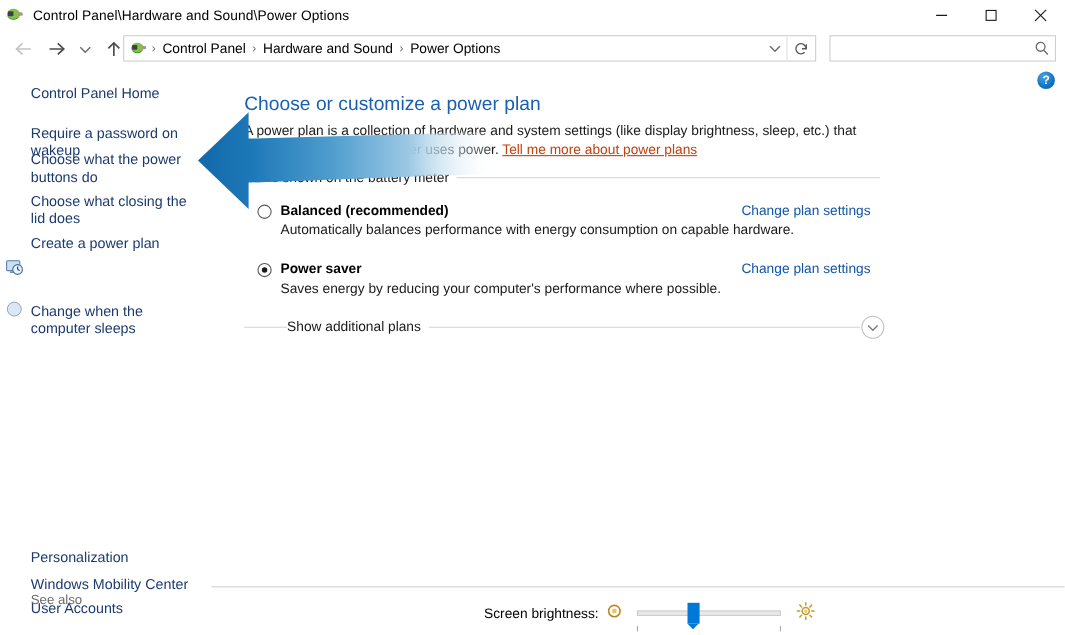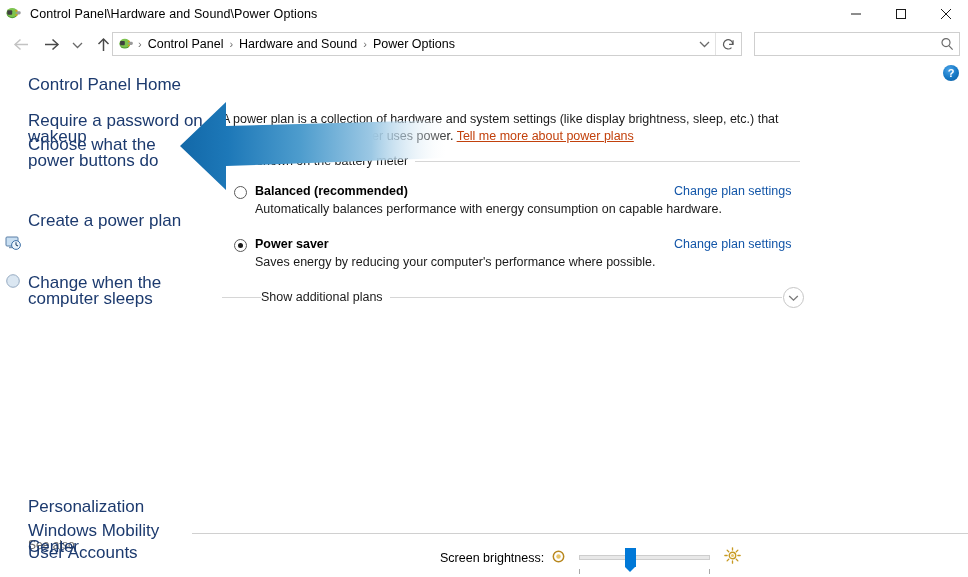--- a/index.html
+++ b/index.html
@@ -109,21 +109,21 @@
     line-height: 1;
   }
 
   
   #sidebar {
     position: absolute; left: 0; top: 61px;
     width: 212px; height: 516px;
   }
   .side-link {
     position: absolute;
-    font-size: 17px;
+    font-size: 13px;
     color: #1c3a6e;
     line-height: 15.5px;
     cursor: pointer;
   }
   .side-link.home { color: #1c3a6e; }
   .side-icon {
     position: absolute; width: 16px; height: 16px;
   }
   #seealso-label {
     position: absolute; left: 28px; top: 477px;
@@ -374,20 +374,21 @@
     <span>?</span>
   </div>
 
   <div id="sidebar">
     <div class="side-link home" style="left:28px; top:16px;">Control Panel Home</div>
 
     <div class="side-link" style="left:28px; top:52px; width:175px;">Require a password on wakeup</div>
 
     <div class="side-link" style="left:28px; top:76px; width:140px;">Choose what the power buttons do</div>
 
+    <div class="side-link" style="left:28px; top:114px; width:155px;">Choose what closing the lid does</div>
 
     <div class="side-link" style="left:28px; top:152px; width:170px;">Create a power plan</div>
 
     <div class="side-icon" style="left:5px; top:174px;">
       <svg width="16" height="16" viewBox="0 0 16 16">
         <rect x="1" y="2" width="12" height="9" rx="1" fill="#c9dff2" stroke="#5b7fa6" stroke-width="1"></rect>
         <rect x="4" y="11.6" width="6" height="1.6" fill="#7d98b5"></rect>
         <circle cx="11" cy="10" r="4.4" fill="#eaf3fb" stroke="#3d6fa5" stroke-width="1"></circle>
         <line x1="11" y1="10" x2="11" y2="7.3" stroke="#25486e" stroke-width="1.1"></line>
         <line x1="11" y1="10" x2="13" y2="10.9" stroke="#25486e" stroke-width="1.1"></line>
@@ -403,20 +404,21 @@
     <div class="side-link" style="left:28px; top:214px; width:158px;">Change when the computer sleeps</div>
 
     <div id="seealso-label">See also</div>
 
     <div class="side-link" style="left:28px; top:438px;">Personalization</div>
     <div class="side-link" style="left:28px; top:462px;">Windows Mobility Center</div>
     <div class="side-link" style="left:28px; top:484px;">User Accounts</div>
   </div>
 
   <div id="content">
+    <div id="page-title">Choose or customize a power plan</div>
 
     <div id="page-desc">
       <span>A power plan is a collection of hardware and system settings (like display brightness, sleep, etc.) that manages how your computer uses power. </span><span id="desc-link">Tell me more about power plans</span>
     </div>
 
     <div id="section-rule"></div>
     <div id="section-label">Plans shown on the battery meter</div>
 
     <div class="plan" style="top:124px;">
       <div class="plan-radio"></div>

